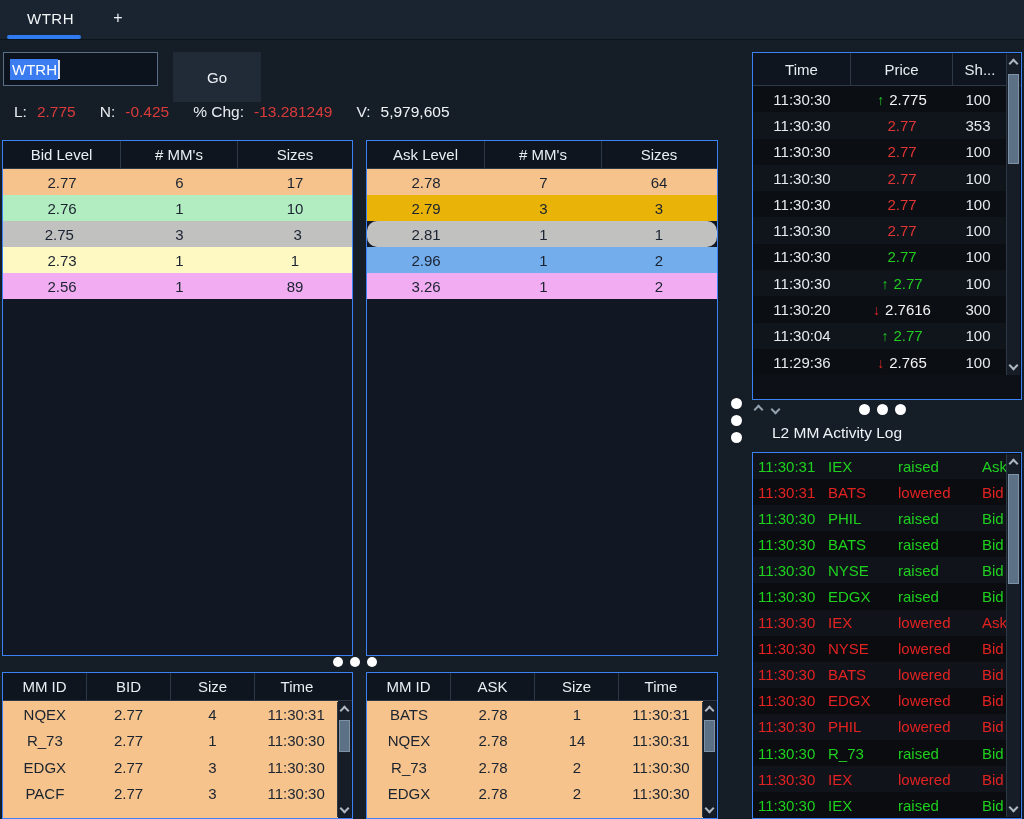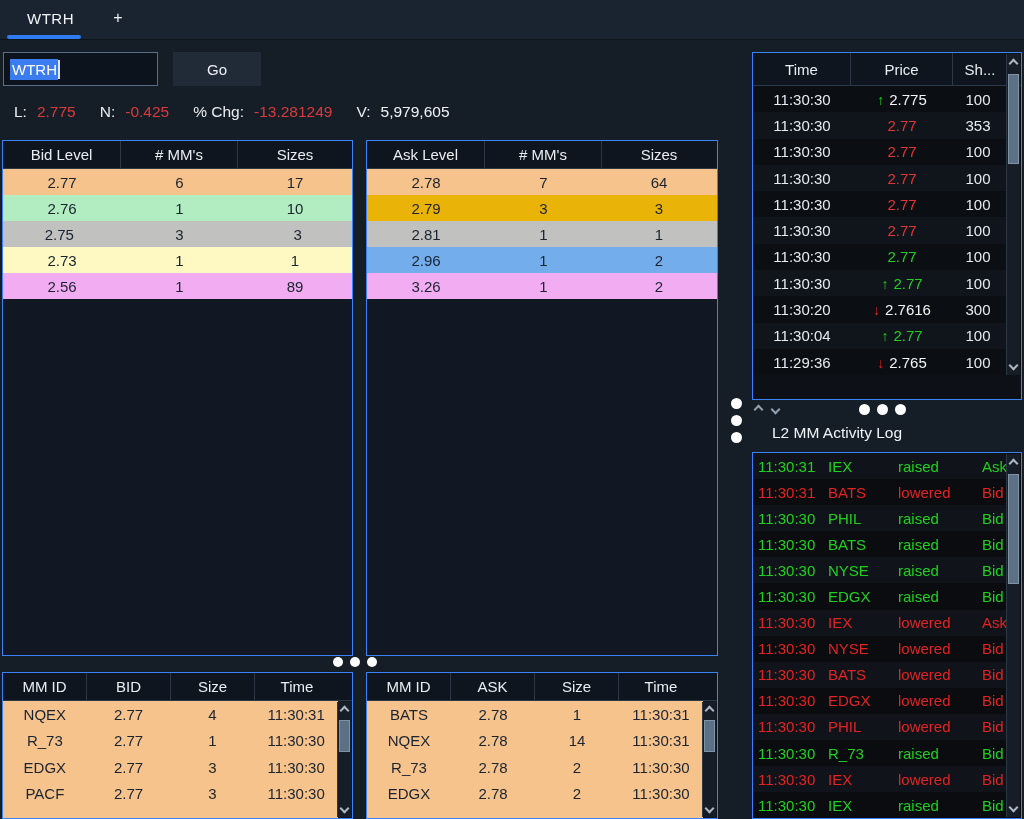--- a/index.html
+++ b/index.html
@@ -10,21 +10,21 @@
   }
   
   .tabbar { position:absolute; left:0; top:0; width:1024px; height:40px; background:#1a2430; border-bottom:1px solid #0e141c; }
   .tab-label { position:absolute; left:27px; top:0; line-height:37px; font-size:15px; color:#f2f5f8; letter-spacing:.5px; }
   .tab-underline { position:absolute; left:7px; top:35px; width:74px; height:4px; background:#2e7cf0; border-radius:2px; }
   .plus-tab { position:absolute; left:106px; top:0; width:24px; line-height:36px; text-align:center; font-size:16px; color:#eef2f6; }
   
   .sym-input { position:absolute; left:3px; top:52px; width:155px; height:34px; background:#0c131d; border:1px solid #5a6e85; display:flex; align-items:center; padding-left:6px; }
   .sym-sel { background:#3b7df0; color:#fff; font-size:15px; padding:2px 1px 2px 2px; }
   .caret { width:2px; height:19px; background:#dfe6ee; margin-left:0px; }
-  .go-btn { position:absolute; left:173px; top:52px; width:88px; height:34px; background:#212b38; border:none; color:#eef2f6; font-size:15px; font-family:inherit; }
+  .go-btn { position:absolute; left:173px; top:52px; width:88px; height:50px; background:#212b38; border:none; color:#eef2f6; font-size:15px; font-family:inherit; }
   
   .quote { position:absolute; left:14px; top:103px; display:flex; align-items:center; font-size:15.5px; }
   .qlabel { color:#e9edf2; margin-right:10px; }
   .qval { margin-right:24px; }
   .qred { color:#da3b3b; }
   .qwhite { color:#f0f4f8; }
   
   .panel { position:absolute; border:1px solid #3b82f6; background:#111823; }
   .thead { display:flex; height:28px; background:#0f151e; border-bottom:1px solid #2c3845; }
   .hcell { display:flex; align-items:center; justify-content:center; font-size:15px; color:#e9eef3; border-right:1px solid #2c3845; }
@@ -145,21 +145,21 @@
         <div class="lrow" style="background: rgb(245, 195, 139);">
           <div class="lcell c3a">2.78</div>
           <div class="lcell c3b">7</div>
           <div class="lcell c3c">64</div>
         </div>
         <div class="lrow" style="background: #eab308;">
           <div class="lcell c3a">2.79</div>
           <div class="lcell c3b">3</div>
           <div class="lcell c3c">3</div>
         </div>
-        <div class="lrow" style="background: rgb(193, 194, 192);">
+        <div class="lrow" style="background: rgb(193, 194, 192); border-radius: 10px;">
           <div class="lcell c3a">2.81</div>
           <div class="lcell c3b">1</div>
           <div class="lcell c3c">1</div>
         </div>
         <div class="lrow" style="background: rgb(115, 173, 236);">
           <div class="lcell c3a">2.96</div>
           <div class="lcell c3b">1</div>
           <div class="lcell c3c">2</div>
         </div>
         <div class="lrow" style="background: rgb(242, 173, 242);">

